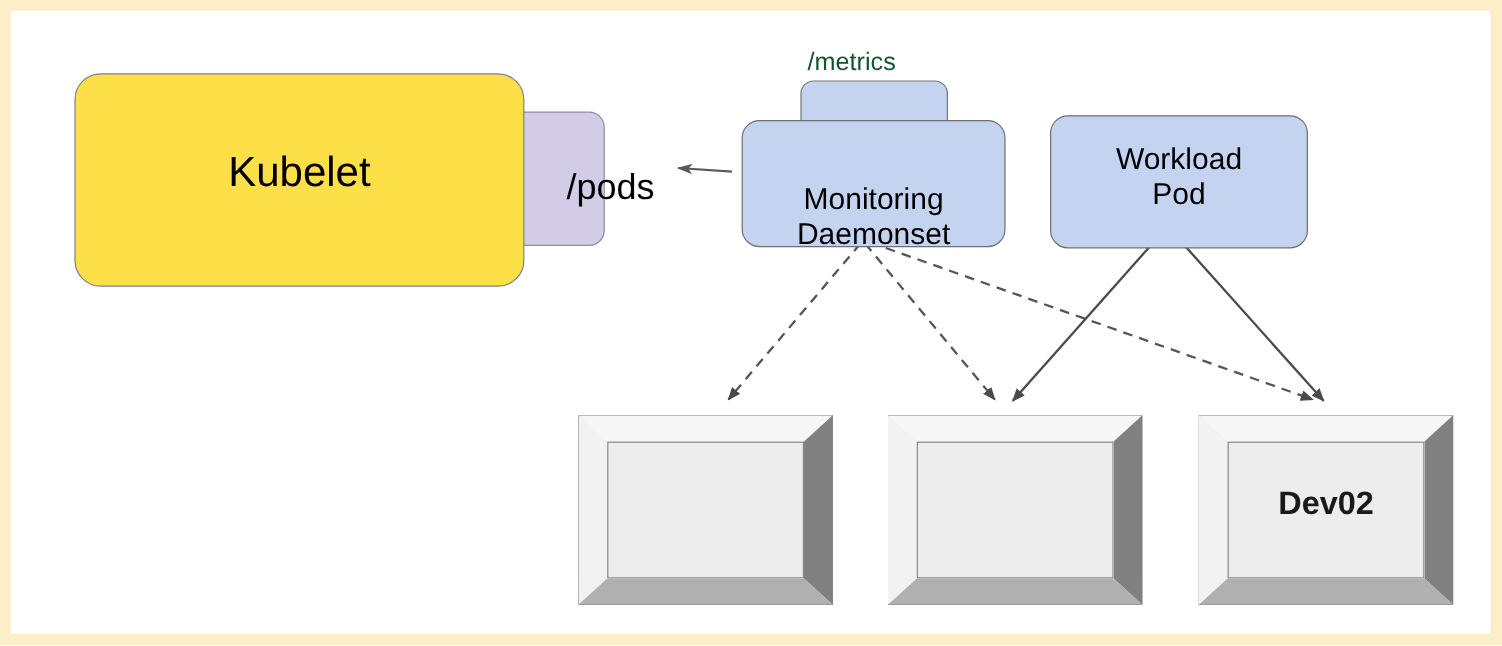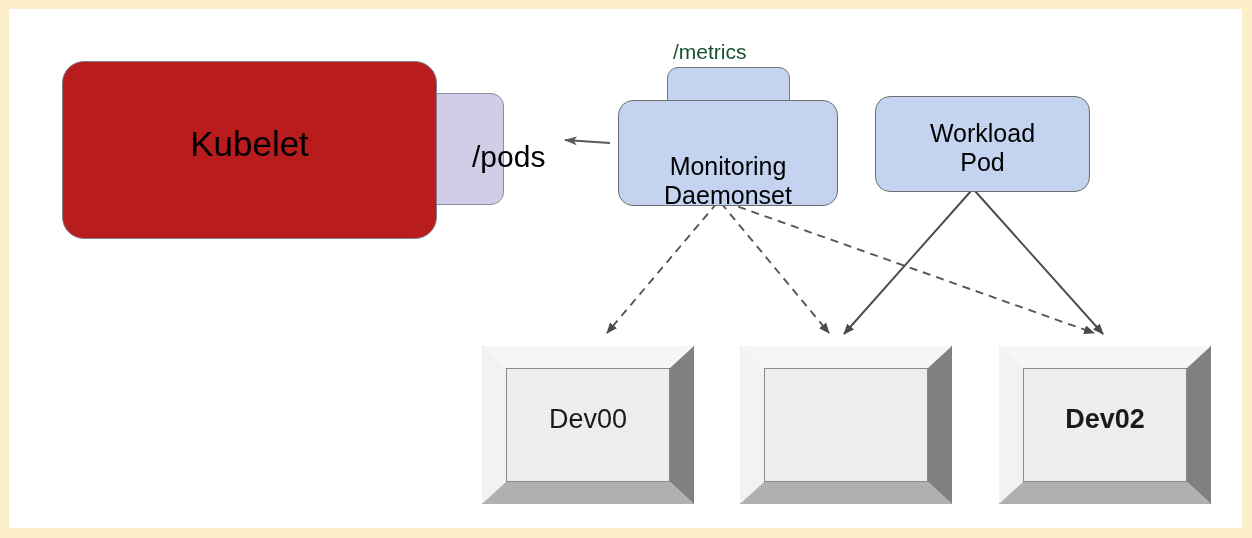--- a/index.html
+++ b/index.html
@@ -61,21 +61,21 @@
     border: 1.4px solid #8c8c9c;
     border-radius: 13px;
     box-sizing: border-box;
   }
   .kubelet-body {
     position: absolute;
     left: 6px;
     top: 6px;
     width: 375px;
     height: 178px;
-    background: #b91c1c;
+    background: #fde047;
     border: 1.4px solid #7f7f8f;
     border-radius: 22px;
     box-sizing: border-box;
   }
   .kubelet-text {
     top: 62px;
     font-size: 35px;
   }
 
   
@@ -130,21 +130,21 @@
     color: #14532d;
     white-space: nowrap;
   }
 
   
   .wp-body {
     position: absolute;
     left: 866px;
     top: 87px;
     width: 215px;
-    height: 96px;
+    height: 111px;
     background: #c4d4f0;
     border: 1.4px solid #6e6e6e;
     border-radius: 15px;
     box-sizing: border-box;
   }
   .wp-text {
     top: 22px;
     font-size: 25px;
   }
 
@@ -260,21 +260,20 @@
 Pod</div>
     </div>
 
     <div class="device" style="left:473px;">
       <div class="dev-outline"></div>
       <div class="bev bev-top"></div>
       <div class="bev bev-left"></div>
       <div class="bev bev-right"></div>
       <div class="bev bev-bottom"></div>
       <div class="dev-face"></div>
-      <div class="node-label dev-text">Dev00</div>
     </div>
 
     <div class="device" style="left:731px;">
       <div class="dev-outline"></div>
       <div class="bev bev-top"></div>
       <div class="bev bev-left"></div>
       <div class="bev bev-right"></div>
       <div class="bev bev-bottom"></div>
       <div class="dev-face"></div>
     </div>

